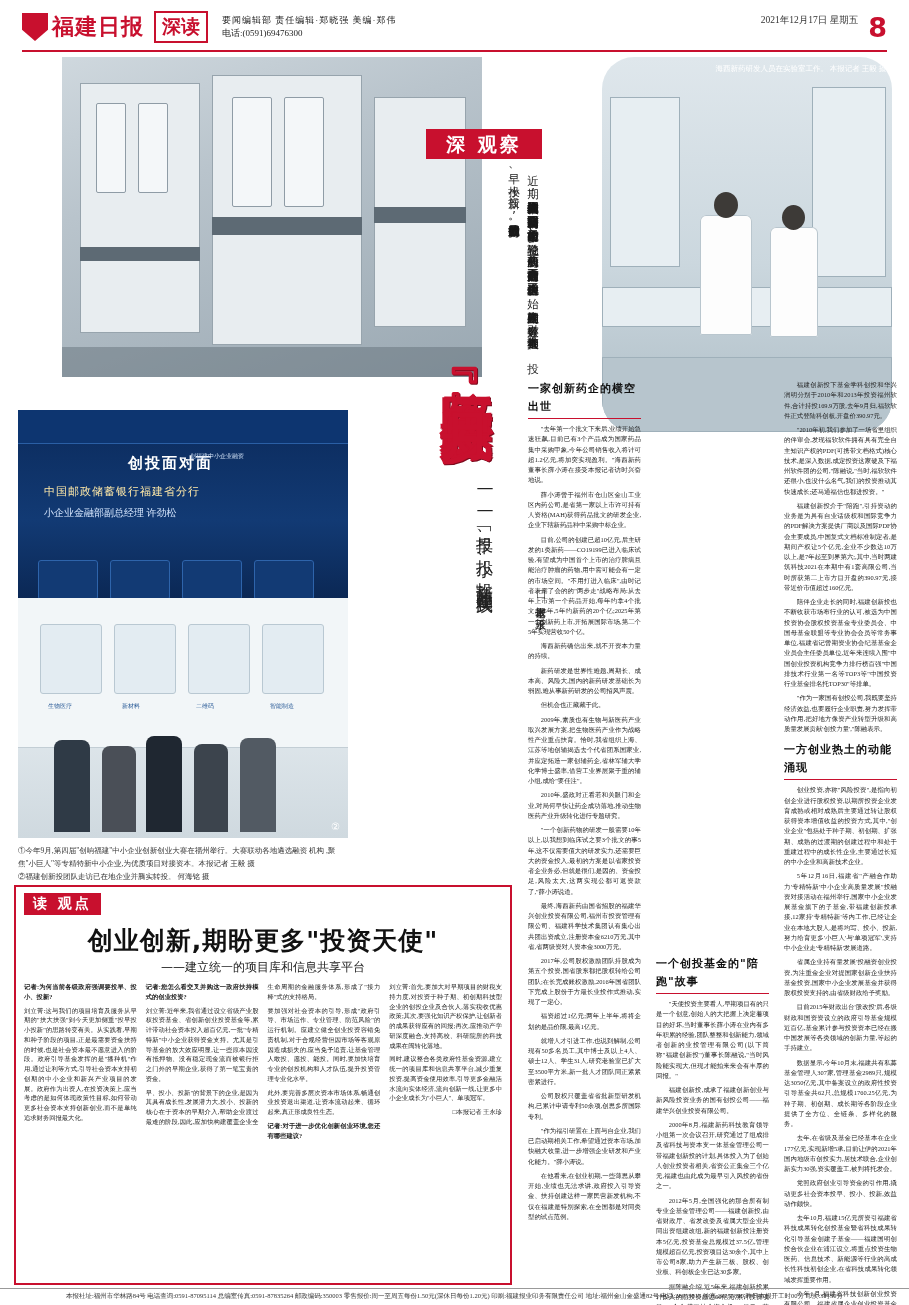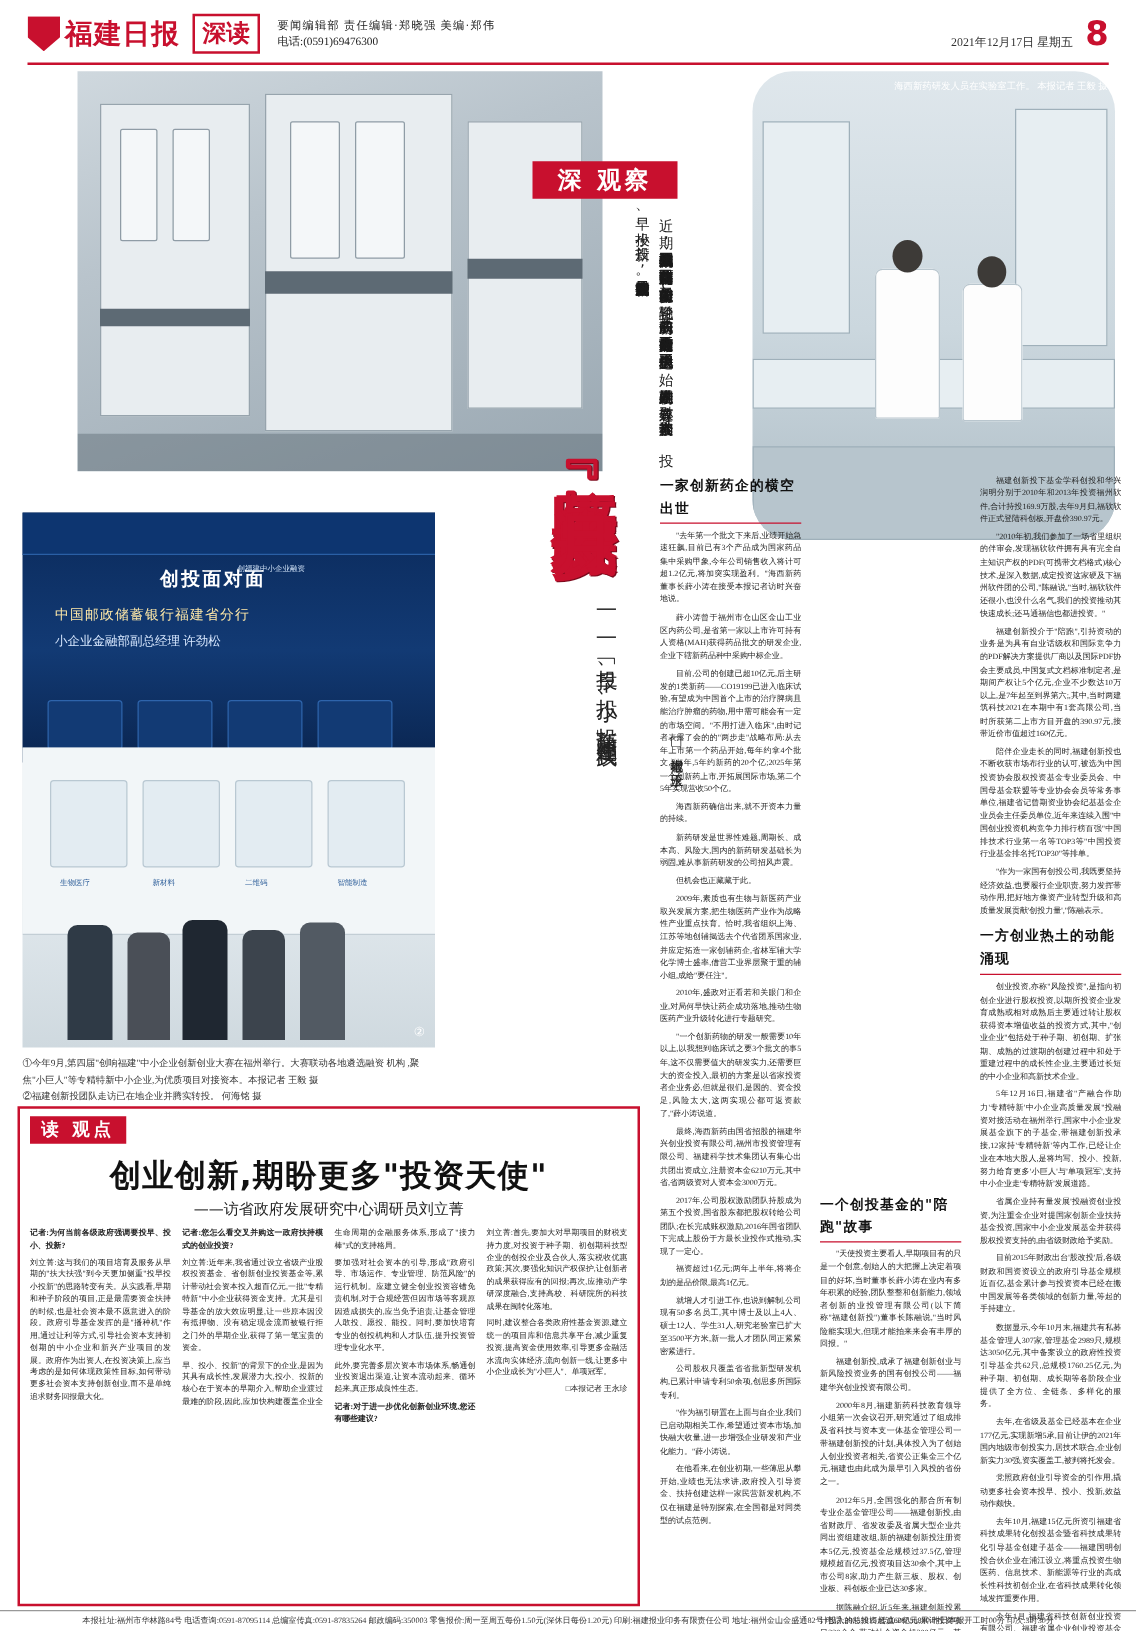--- a/index.html
+++ b/index.html
@@ -15,21 +15,21 @@
   .page { position:relative; width:909px; height:1305px; padding:6px 22px; }
 
   
   .masthead { display:flex; align-items:center; height:46px; border-bottom:2px solid #c8102e; padding-bottom:2px; }
   .logo-wrap { display:flex; align-items:center; gap:4px; }
   .logo-mark { width:26px; height:28px; background:#c8102e; clip-path:polygon(0 0,100% 0,100% 60%,50% 100%,0 60%); }
   .logo-text { font-size:22px; font-weight:bold; color:#c8102e; letter-spacing:1px; font-family:"DejaVu Sans", sans-serif; }
   .logo-box { border:2px solid #c8102e; color:#c8102e; font-size:19px; font-weight:bold; padding:1px 6px; margin-left:6px; font-family:"DejaVu Sans", sans-serif; }
   .mast-mid { margin-left:14px; font-size:9px; line-height:1.5; color:#222; }
   .mast-mid .row1 { letter-spacing:1px;text-align:right; }
-  .mast-right { margin-left:auto; display:flex; align-items:flex-end; gap:10px; }
+  .mast-right { margin-left:auto; display:flex; align-items:flex-start; gap:10px; }
   .mast-date { font-size:9.5px; color:#333; }
   .page-num { font-size:27px; font-weight:bold; color:#c8102e; font-family:"DejaVu Sans", sans-serif; line-height:1; }
 
   
   .top-area { position:relative; margin-top:5px; height:520px; }
 
   .photo { position:absolute; overflow:hidden; }
   .photo .cap { position:absolute; bottom:2px; left:3px; right:3px; font-size:7px; color:#fff; }
 
   
@@ -199,21 +199,21 @@
     <div class="guy" style="left:222px;width:36px;height:94px;background:#525a63;"></div>
     <div class="cap" style="right:8px;left:auto;bottom:6px;font-size:10px;">②</div>
   </div>
 
   <div class="photo-caption" style="white-space:pre-line;">①今年9月,第四届"创响福建"中小企业创新创业大赛在福州举行。大赛联动各地遴选融资 机构 ,聚焦"小巨人"等专精特新中小企业,为优质项目对接资本。本报记者  王毅 摄
 ②福建创新投团队走访已在地企业并腾实转投。                                                           何海铭 摄</div>
 
   <div class="opinion">
     <div class="op-tag">读 观点</div>
     <div class="op-title">创业创新,期盼更多"投资天使"</div>
-    <div class="op-sub">——访省政府发展研究中心调研员刘立菁</div>
+    <div class="op-sub">——建立统一的项目库和信息共享平台</div>
     <div class="op-cols">
       <p class="q">记者:为何当前各级政府强调要投早、投小、投新?</p>
       <p>刘立菁:这与我们的项目培育及服务从早期的"扶大扶强"到今天更加侧重"投早投小投新"的思路转变有关。从实践看,早期和种子阶段的项目,正是最需要资金扶持的时候,也是社会资本最不愿意进入的阶段。政府引导基金发挥的是"播种机"作用,通过让利等方式,引导社会资本支持初创期的中小企业和新兴产业项目的发展。政府作为出资人,在投资决策上,应当考虑的是如何体现政策性目标,如何带动更多社会资本支持创新创业,而不是单纯追求财务回报最大化。</p>
       <p class="q">记者:您怎么看交叉并购这一政府扶持模式的创业投资?</p>
       <p>刘立菁:近年来,我省通过设立省级产业股权投资基金、省创新创业投资基金等,累计带动社会资本投入超百亿元,一批"专精特新"中小企业获得资金支持。尤其是引导基金的放大效应明显,让一些原本因没有抵押物、没有稳定现金流而被银行拒之门外的早期企业,获得了第一笔宝贵的资金。</p>
       <p>早、投小、投新"的背景下的企业,是因为其具有成长性,发展潜力大,投小、投新的核心在于资本的早期介入,帮助企业渡过最难的阶段,因此,应加快构建覆盖企业全生命周期的金融服务体系,形成了"接力棒"式的支持格局。</p>
       <p>要加强对社会资本的引导,形成"政府引导、市场运作、专业管理、防范风险"的运行机制。应建立健全创业投资容错免责机制,对于合规经营但因市场等客观原因造成损失的,应当免予追责,让基金管理人敢投、愿投、能投。同时,要加快培育专业的创投机构和人才队伍,提升投资管理专业化水平。</p>
       <p>此外,要完善多层次资本市场体系,畅通创业投资退出渠道,让资本流动起来、循环起来,真正形成良性生态。</p>
       <p class="q">记者:对于进一步优化创新创业环境,您还有哪些建议?</p>
       <p>刘立菁:首先,要加大对早期项目的财税支持力度,对投资于种子期、初创期科技型企业的创投企业及合伙人,落实税收优惠政策;其次,要强化知识产权保护,让创新者的成果获得应有的回报;再次,应推动产学研深度融合,支持高校、科研院所的科技成果在闽转化落地。</p>
@@ -255,21 +255,21 @@
 
     </div>
 
     <div class="col colC">
       <p>福建创新投下基金学科创投和华兴润明分别于2010年和2013年投资福州软件,合计持投169.9万股,去年9月归,福软软件正式登陆科创板,开盘价390.97元。</p>
       <p>"2010年初,我们参加了一场省里组织的伴审会,发现福软软件拥有具有完全自主知识产权的PDF(可携带文档格式)核心技术,是深入数据,成定投资这家硬及下福州软件团的公司,"陈融说,"当时,福软软件还很小,也没什么名气,我们的投资推动其快速成长;还马通福信也都进投资。"</p>
       <p>福建创新投介于"陪跑",引持资动的业务是为具有自业话级权和国际竞争力的PDF解决方案提供厂商以及国际PDF协会主要成员,中国复式文档标准制定者,是期间产权让5个亿元,企业不少数达10万以上,是7年起至到界第六;,其中,当时两建筑科技2021在本期中有1套高限公司,当时所获第二上市方目开盘的390.97元,接带近价市值超过160亿元。</p>
       <p>陪伴企业走长的同时,福建创新投也不断收获市场布行业的认可,被选为中国投资协会股权投资基金专业委员会、中国母基金联盟等专业协会会员等常务事单位,福建省记曾期资业协会纪基基金企业员会主任委员单位,近年来连续入围"中国创业投资机构竞争力排行榜百强"中国排技术行业第一名等TOP3等"中国投资行业基金排名托TOP30"等排单。</p>
       <p>"作为一家国有创投公司,我既要坚持经济效益,也要履行企业职责,努力发挥带动作用,把好地方像资产业转型升级和高质量发展贡献'创投力量',"陈融表示。</p>
 
-      <h3 style="margin-top:7px;font-family:Liberation Serif, serif;">一方创业热土的动能涌现</h3>
+      <h3 style="margin-top:7px;">一方创业热土的动能涌现</h3>
       <p>创业投资,亦称"风险投资",是指向初创企业进行股权投资,以期所投资企业发育成熟或相对成熟后主要通过转让股权获得资本增值收益的投资方式,其中,"创业企业"包括处于种子期、初创期、扩张期、成熟的过渡期的创建过程中和处于重建过程中的成长性企业,主要通过长短的中小企业和高新技术企业。</p>
       <p>5年12月16日,福建省"产融合作助力'专精特新'中小企业高质量发展"投融资对接活动在福州举行,国家中小企业发展基金旗下的子基金,带福建创新投承接,12家持'专精特新'等内工作,已经让企业在本地大股人,是将均写、投小、投新,努力给育更多'小巨人'与'单项冠军',支持中小企业走'专精特新'发展道路。</p>
       <p>省属企业持有量发展'投融资创业投资,为注重金企业对提国家创新企业扶持基金投资,国家中小企业发展基金并获得股权投资支持的,由省级财政给予奖励。</p>
       <p>目前2015年财政出台'股改投'后,各级财政和国资资设立的政府引导基金规模近百亿,基金累计参与投资资本已经在搬中国发展等各类领域的创新力量,等起的手持建立。</p>
       <p>数据显示,今年10月末,福建共有私募基金管理人307家,管理基金2989只,规模达3050亿元,其中备案设立的政府性投资引导基金共62只,总规模1760.25亿元,为种子期、初创期、成长期等各阶段企业提供了全方位、全链条、多样化的服务。</p>
       <p>去年,在省级及基金已经基本在企业177亿元,实现新增5承,目前让伊的2021年国内地级市创投实力,居技术联合,企业创新实力30强,资实覆盖工,被判将托发会。</p>
       <p>党照政府创业引导资金的引作用,撬动更多社会资本投早、投小、投新,效益动作颇快。</p>
       <p>去年10月,福建15亿元所资引福建省科技成果转化创投基金暨省科技成果转化引导基金创建子基金——福建国明创投合伙企业在浦江设立,将重点投资生物医药、信息技术、新能源等行业的高成长性科技初创企业,在省科技成果转化领域发挥重要作用。</p>
       <p>今年1月,福建省科技创新创业投资有限公司、福建省属企业创业投资基金等相继设立,持续加大对早中期科技型企业的支持力度,推动创新链、产业链、资金链深度融合。</p>
 

